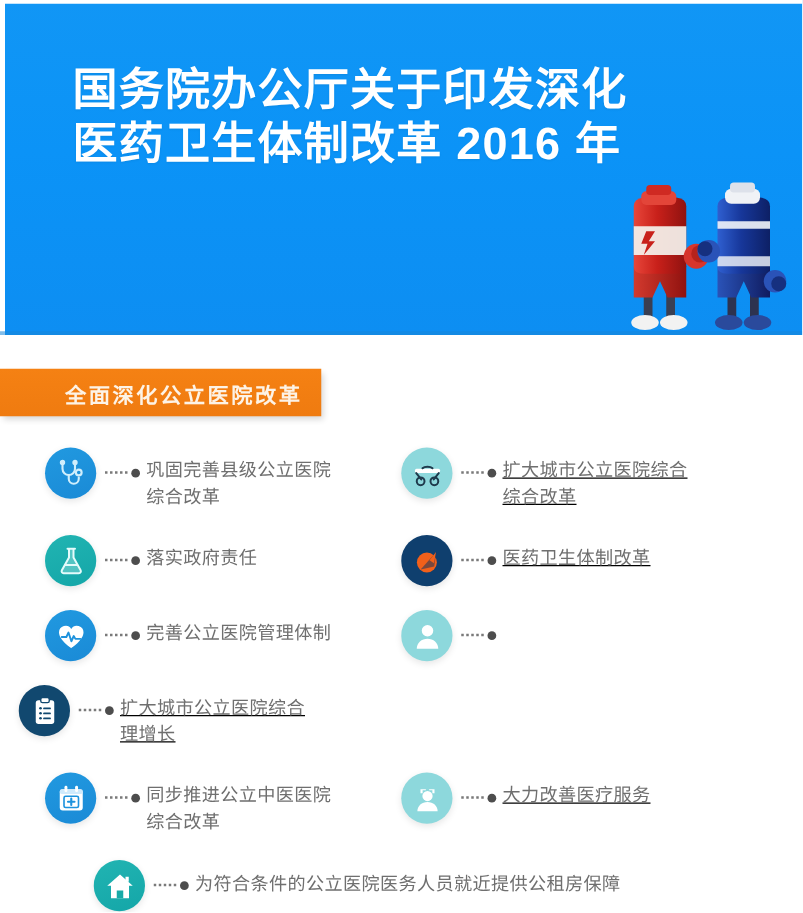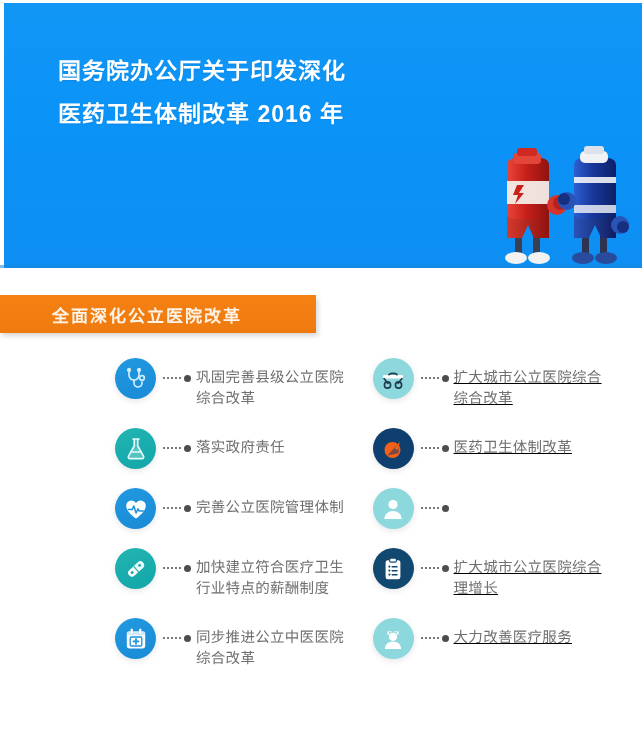--- a/index.html
+++ b/index.html
@@ -51,42 +51,42 @@
 
   .title-block {
     position: absolute;
     left: 58px;
     top: 50px;
     width: 440px;
   }
   .title-line {
     color: #ffffff;
     font-weight: bold;
-    font-size: 23px;
+    font-size: 36px;
     line-height: 43px;
     letter-spacing: 1px;
     white-space: nowrap;
     text-shadow: 0 1px 2px rgba(0,0,0,0.07);
   }
 
   
   .mascots {
     position: absolute;
     left: 487px;
     top: 143px;
     width: 155px;
     height: 125px;
   }
 
   
   .section-banner {
     position: absolute;
     left: 0;
     top: 295px;
-    width: 316px;
+    width: 257px;
     height: 38px;
     background: linear-gradient(180deg, #f58113 0%, #ef7b10 100%);
     box-shadow: 2px 3px 5px rgba(0,0,0,0.16);
     display: flex;
     align-items: center;
   }
   .section-banner-label {
     color: #fdf3e6;
     font-size: 17px;
     font-weight: bold;
@@ -104,21 +104,21 @@
   .row {
     position: relative;
     display: flex;
     width: 642px;
   }
   .col {
     position: relative;
     display: flex;
     align-items: flex-start;
   }
-  .col-left  { width: 270px; padding-left: 91px; margin-left: 24px; }
+  .col-left  { width: 270px; padding-left: 36px; }
   .col-right { width: 300px; padding-left: 15px; text-decoration: underline; }
   .col-full  { width: 600px; padding-left: 75px; align-items: center; }
 
   .icon-circle {
     position: relative;
     flex: 0 0 auto;
     width: 41px;
     height: 41px;
     border-radius: 50%;
     display: flex;
@@ -364,41 +364,20 @@
         </div>
         <div class="connector">
           <span class="dots"></span>
           <span class="bullet"></span>
         </div>
       </div>
     </div>
     <div class="row-spacer"></div>
 
     <div class="row">
-      <div class="col col-left">
-        <div class="icon-circle ic-teal">
-          <svg width="24" height="24" viewBox="0 0 24 24">
-            <g transform="rotate(-42 12 12)">
-              <rect x="2.6" y="8.4" width="18.8" height="7.4" rx="3.7" fill="#ffffff"></rect>
-              <path d="M12 8.4h5.7a3.7 3.7 0 0 1 0 7.4H12Z" fill="#e7faf9"></path>
-              <path d="M12 8.4v7.4" stroke="#17aaa8" stroke-width="1.1"></path>
-            </g>
-            <circle cx="8.2" cy="15.4" r="1.5" fill="#17aaa8"></circle>
-            <circle cx="15.6" cy="8.4" r="1.4" fill="#17aaa8"></circle>
-          </svg>
-        </div>
-        <div class="connector">
-          <span class="dots"></span>
-          <span class="bullet"></span>
-        </div>
-        <div class="item-text">
-          <div>加快建立符合医疗卫生</div>
-          <div>行业特点的薪酬制度</div>
-        </div>
-      </div>
 
       <div class="col col-right">
         <div class="icon-circle ic-darknavy">
           <svg width="22" height="24" viewBox="0 0 22 24">
             <rect x="3.6" y="3.2" width="14.8" height="19" rx="2.2" fill="#ffffff"></rect>
             <rect x="7.6" y="1.1" width="6.8" height="4" rx="1.4" fill="#ffffff" stroke="#11486f" stroke-width="1.1"></rect>
             <g fill="#11486f">
               <circle cx="7.4" cy="9.6" r="1.05"></circle>
               <rect x="9.5" y="8.9" width="6.2" height="1.5" rx=".7"></rect>
               <circle cx="7.4" cy="13.6" r="1.05"></circle>
@@ -455,15 +434,33 @@
           <span class="dots"></span>
           <span class="bullet"></span>
         </div>
         <div class="item-text">
           <div>大力改善医疗服务</div>
         </div>
       </div>
     </div>
     <div class="row-spacer"></div>
 
+    <div class="row">
+      <div class="col col-full">
+        <div class="icon-circle ic-teal">
+          <svg width="24" height="24" viewBox="0 0 24 24">
+            <path d="M12 2.6 1.8 11.6h3v10h14.4v-10h3Z" fill="#ffffff"></path>
+            <rect x="16.4" y="4.4" width="2.6" height="4" fill="#ffffff"></rect>
+            <path d="M9.4 21.6v-6.2h5.2v6.2Z" fill="#17aaa8"></path>
+          </svg>
+        </div>
+        <div class="connector">
+          <span class="dots"></span>
+          <span class="bullet"></span>
+        </div>
+        <div class="item-text">
+          <div>为符合条件的公立医院医务人员就近提供公租房保障</div>
+        </div>
+      </div>
+    </div>
 
   </div>
 </div>
 
 </body></html>

